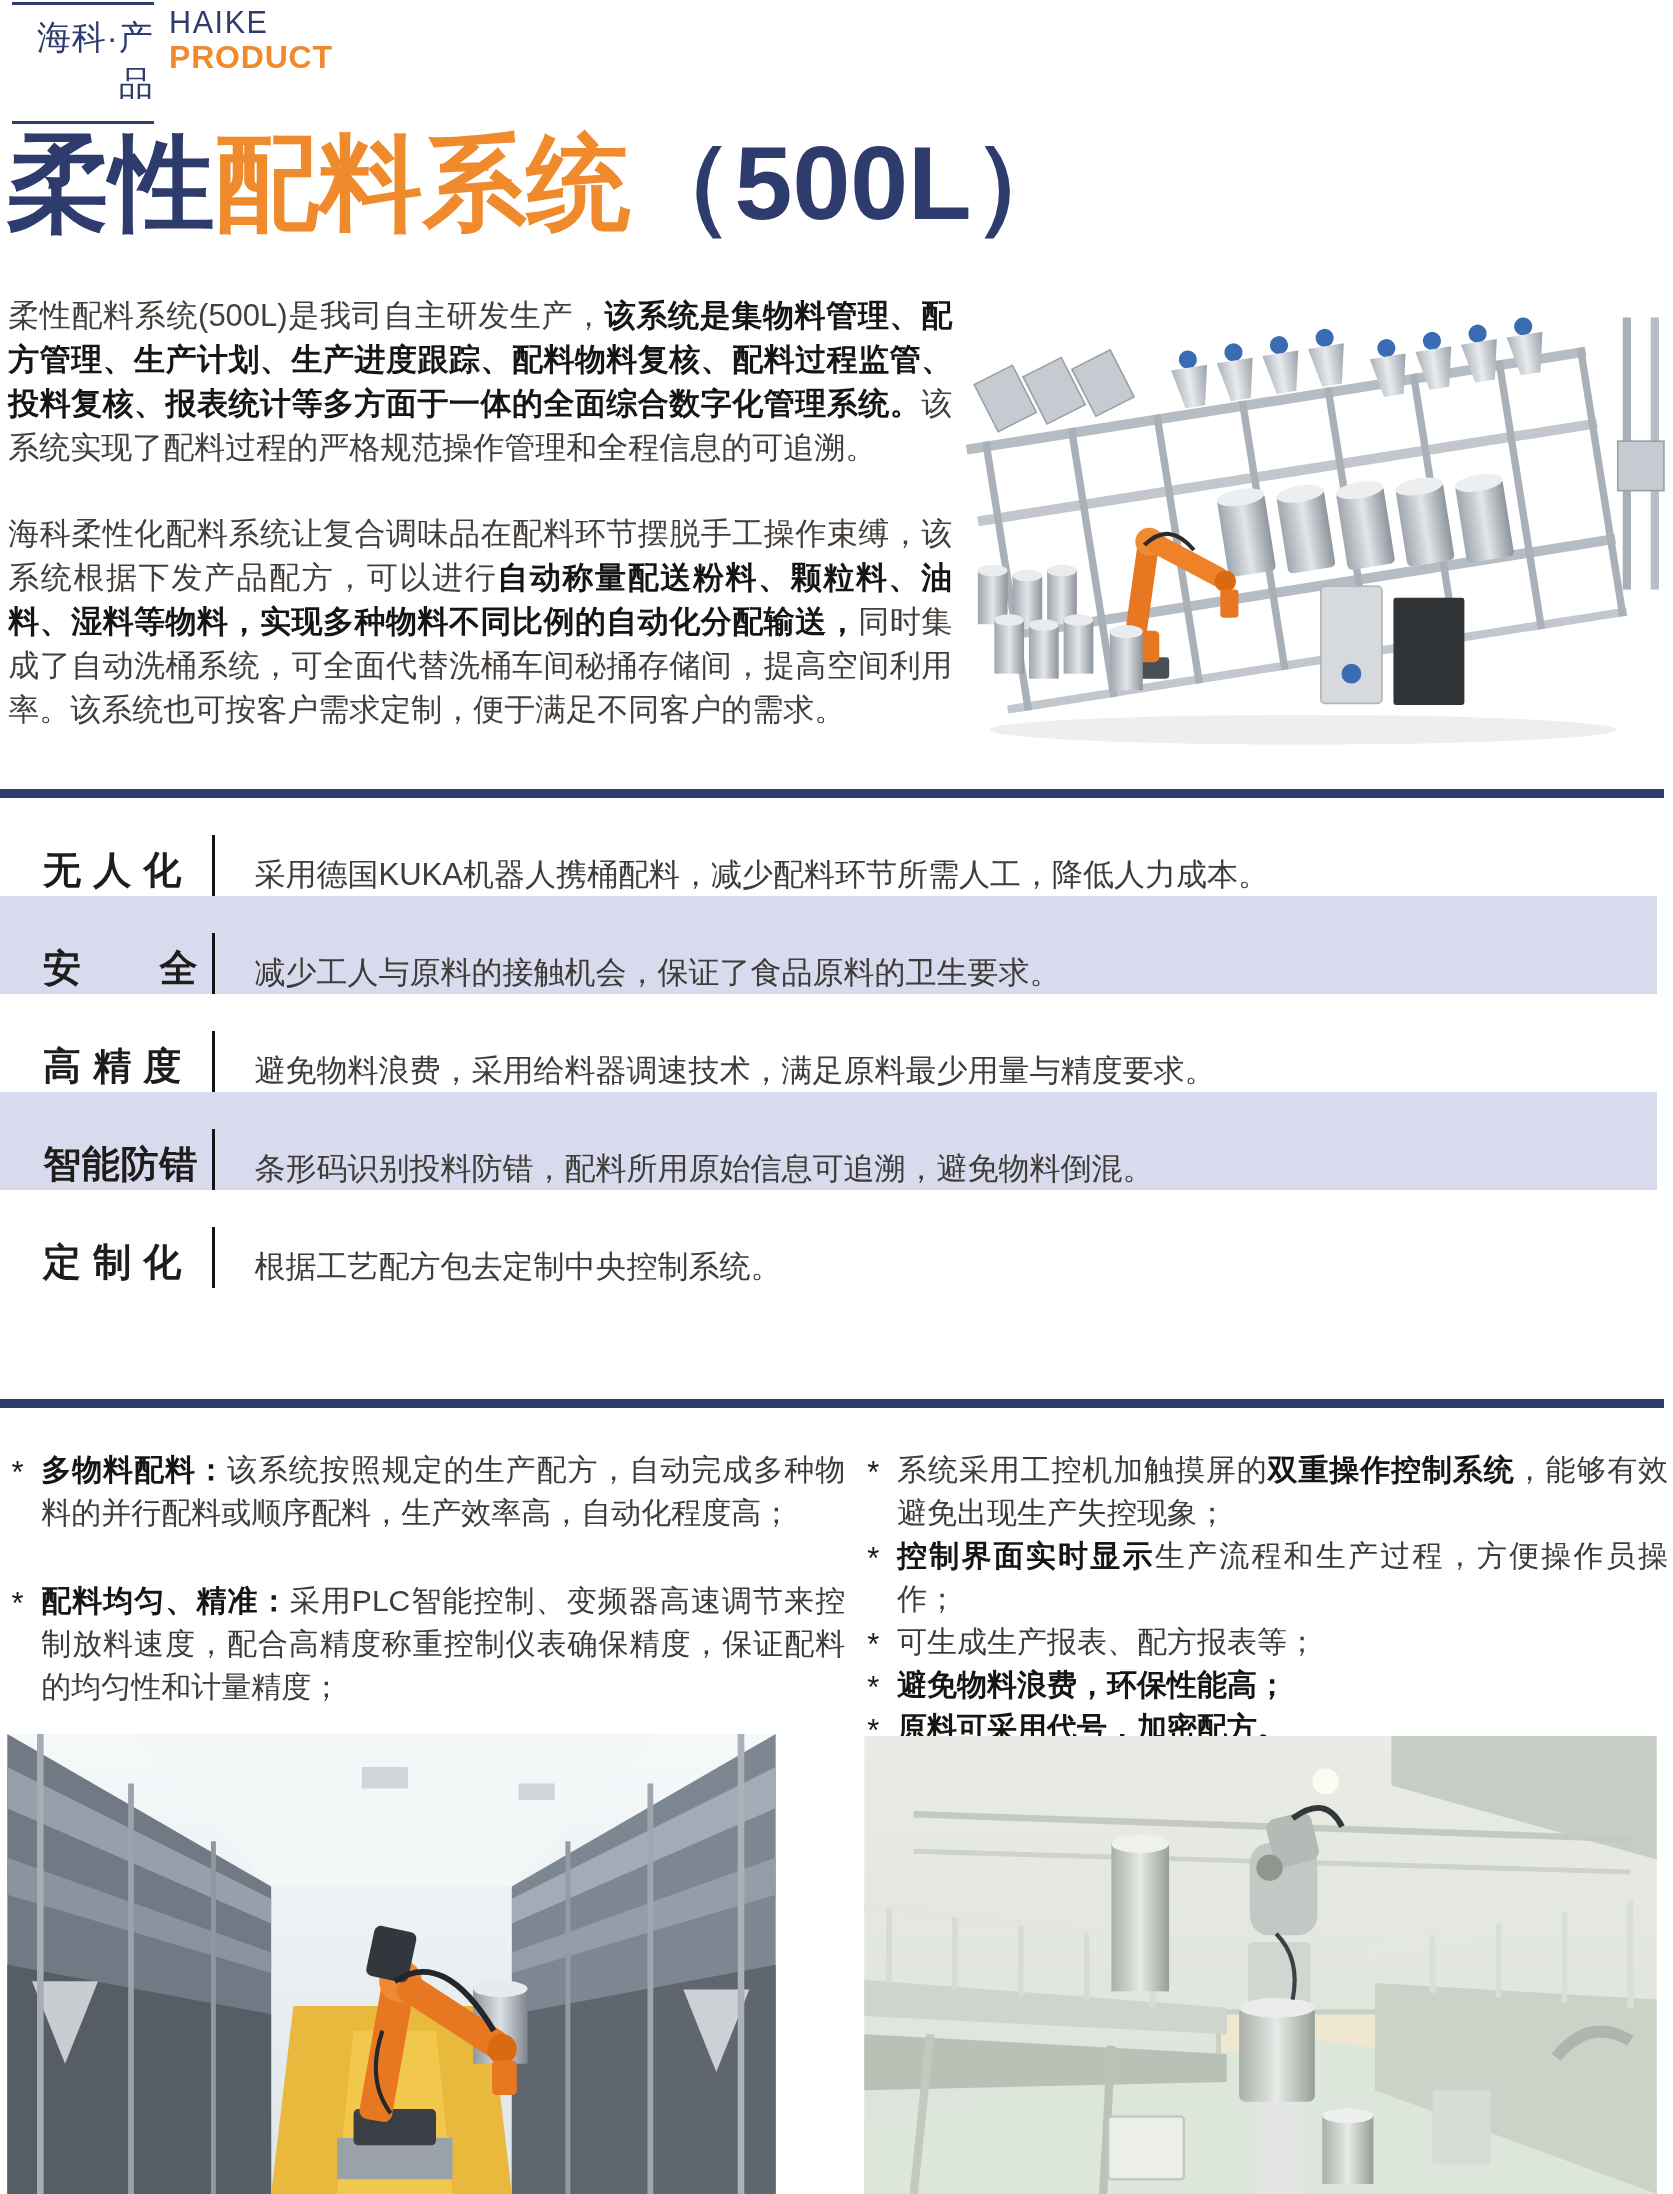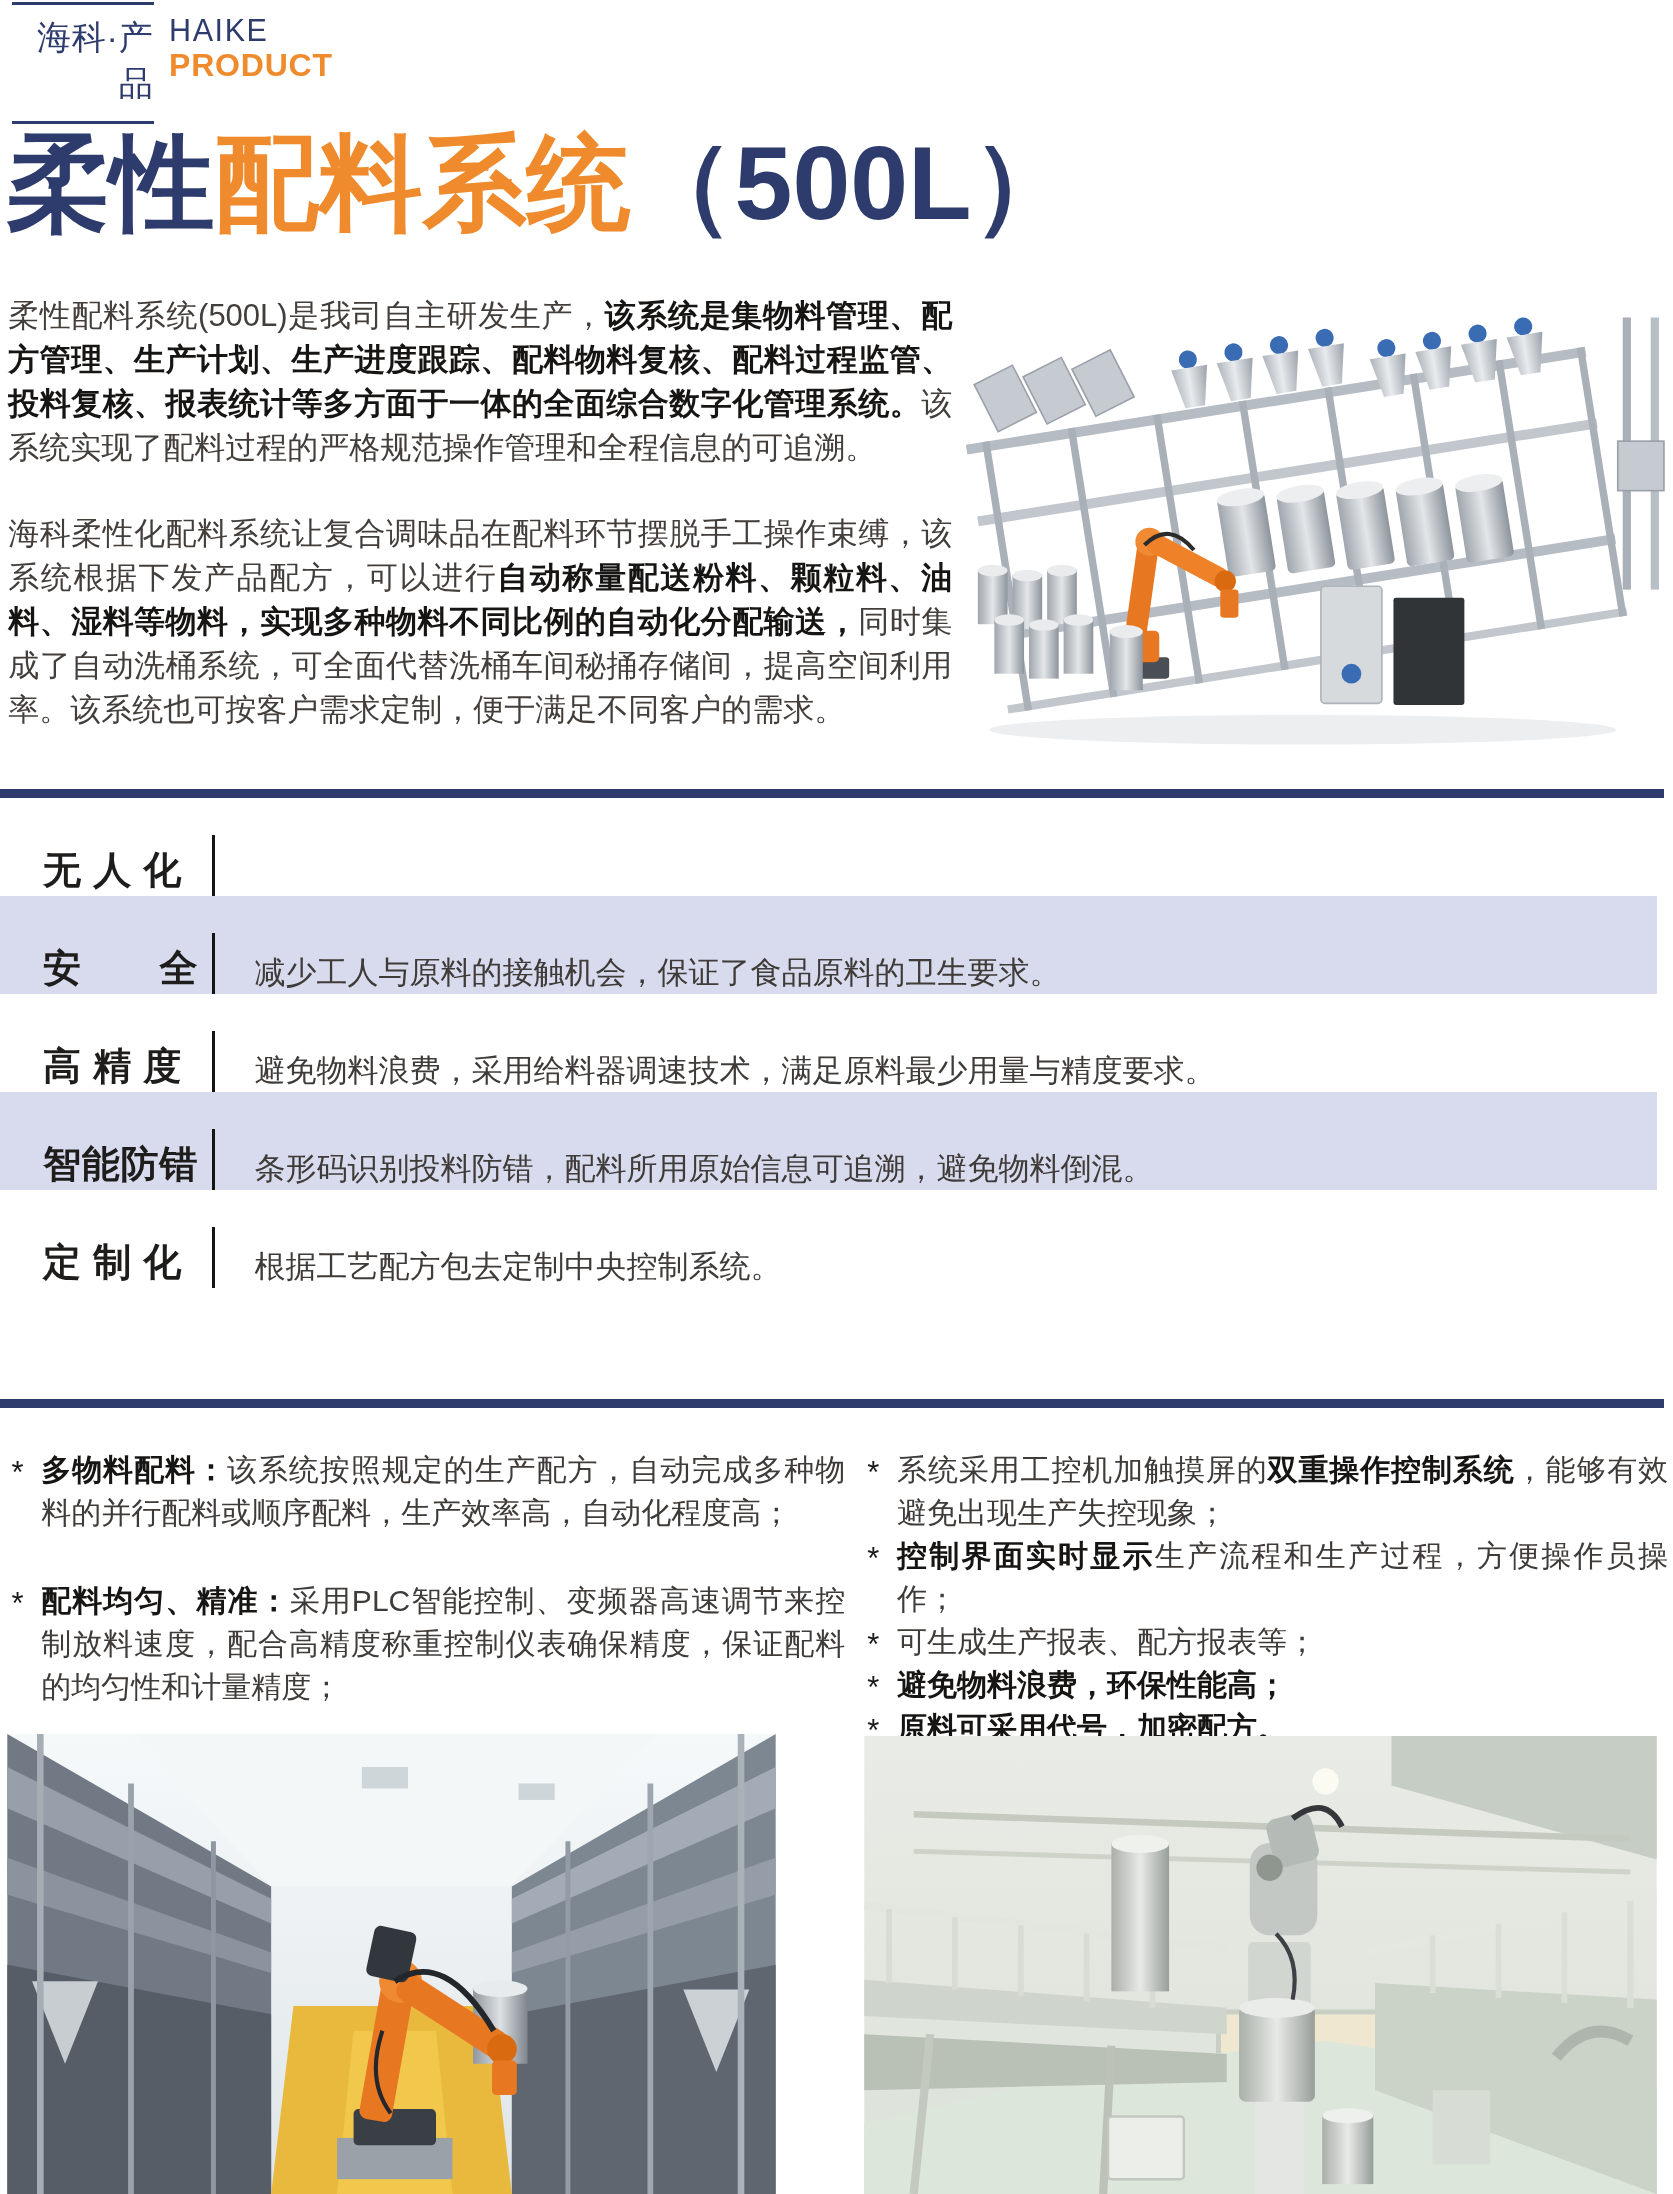--- a/index.html
+++ b/index.html
@@ -7,21 +7,21 @@
     width:1674px;height:2194px;position:relative;background:#ffffff;
     font-family:"Liberation Sans","DejaVu Sans",sans-serif;overflow:hidden;
   }
   
   .logo-cn{
     position:absolute;left:11.5px;top:1.6px;width:142px;
     border-top:3.3px solid #2e3b6d;border-bottom:3.3px solid #2e3b6d;
     padding:10px 0 14px 0;text-align:right;
   }
   .logo-cn span{font-size:34px;color:#2e3b6d;letter-spacing:0.8px;}
-  .brand-en{position:absolute;left:169px;top:15px;line-height:1.0;}
+  .brand-en{position:absolute;left:169px;top:7px;line-height:1.0;}
   .brand-en .hk{font-size:30.5px;color:#2e3b6d;font-weight:400;letter-spacing:1.6px;}
   .brand-en .pr{font-size:32px;color:#ef8b2c;font-weight:700;letter-spacing:0.8px;margin-top:3.3px;}
   
   .page-title{
     position:absolute;left:6.6px;top:124px;margin:0;
     font-size:104px;font-weight:800;line-height:1.15;letter-spacing:0px;white-space:nowrap;
   }
   .t-navy{color:#2e3b6d;}
   .t-orange{color:#ef8b2c;}
   
@@ -213,20 +213,21 @@
 </svg>
 </div>
 
 <div class="bar bar1"></div>
 <div class="bar bar2"></div>
 
 <div class="feat-table">
   <div class="feat-row">
     <div class="feat-label">无 人 化</div>
     <div class="feat-divider"></div>
+    <div class="feat-desc">采用德国KUKA机器人携桶配料，减少配料环节所需人工，降低人力成本。</div>
   </div>
   <div class="feat-row">
     <div class="feat-label">安　　全</div>
     <div class="feat-divider"></div>
     <div class="feat-desc">减少工人与原料的接触机会，保证了食品原料的卫生要求。</div>
   </div>
   <div class="feat-row">
     <div class="feat-label">高 精 度</div>
     <div class="feat-divider"></div>
     <div class="feat-desc">避免物料浪费，采用给料器调速技术，满足原料最少用量与精度要求。</div>

